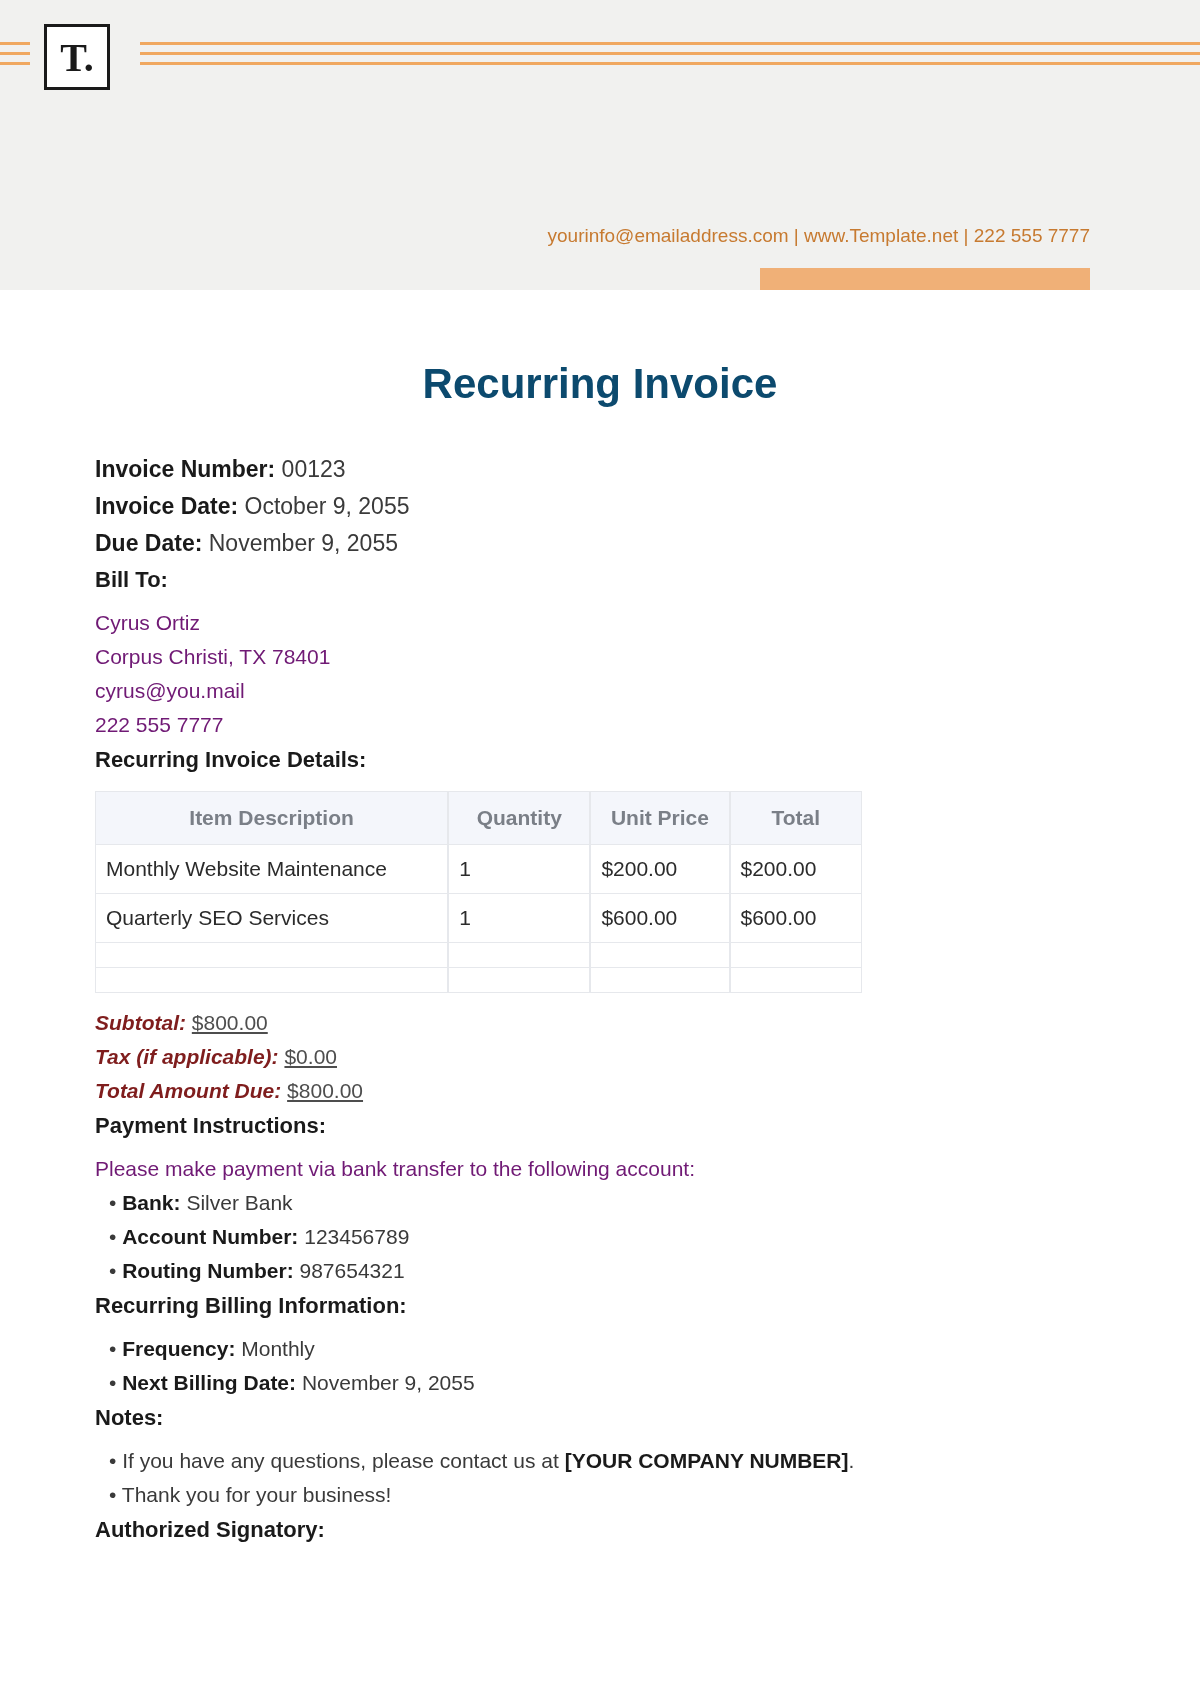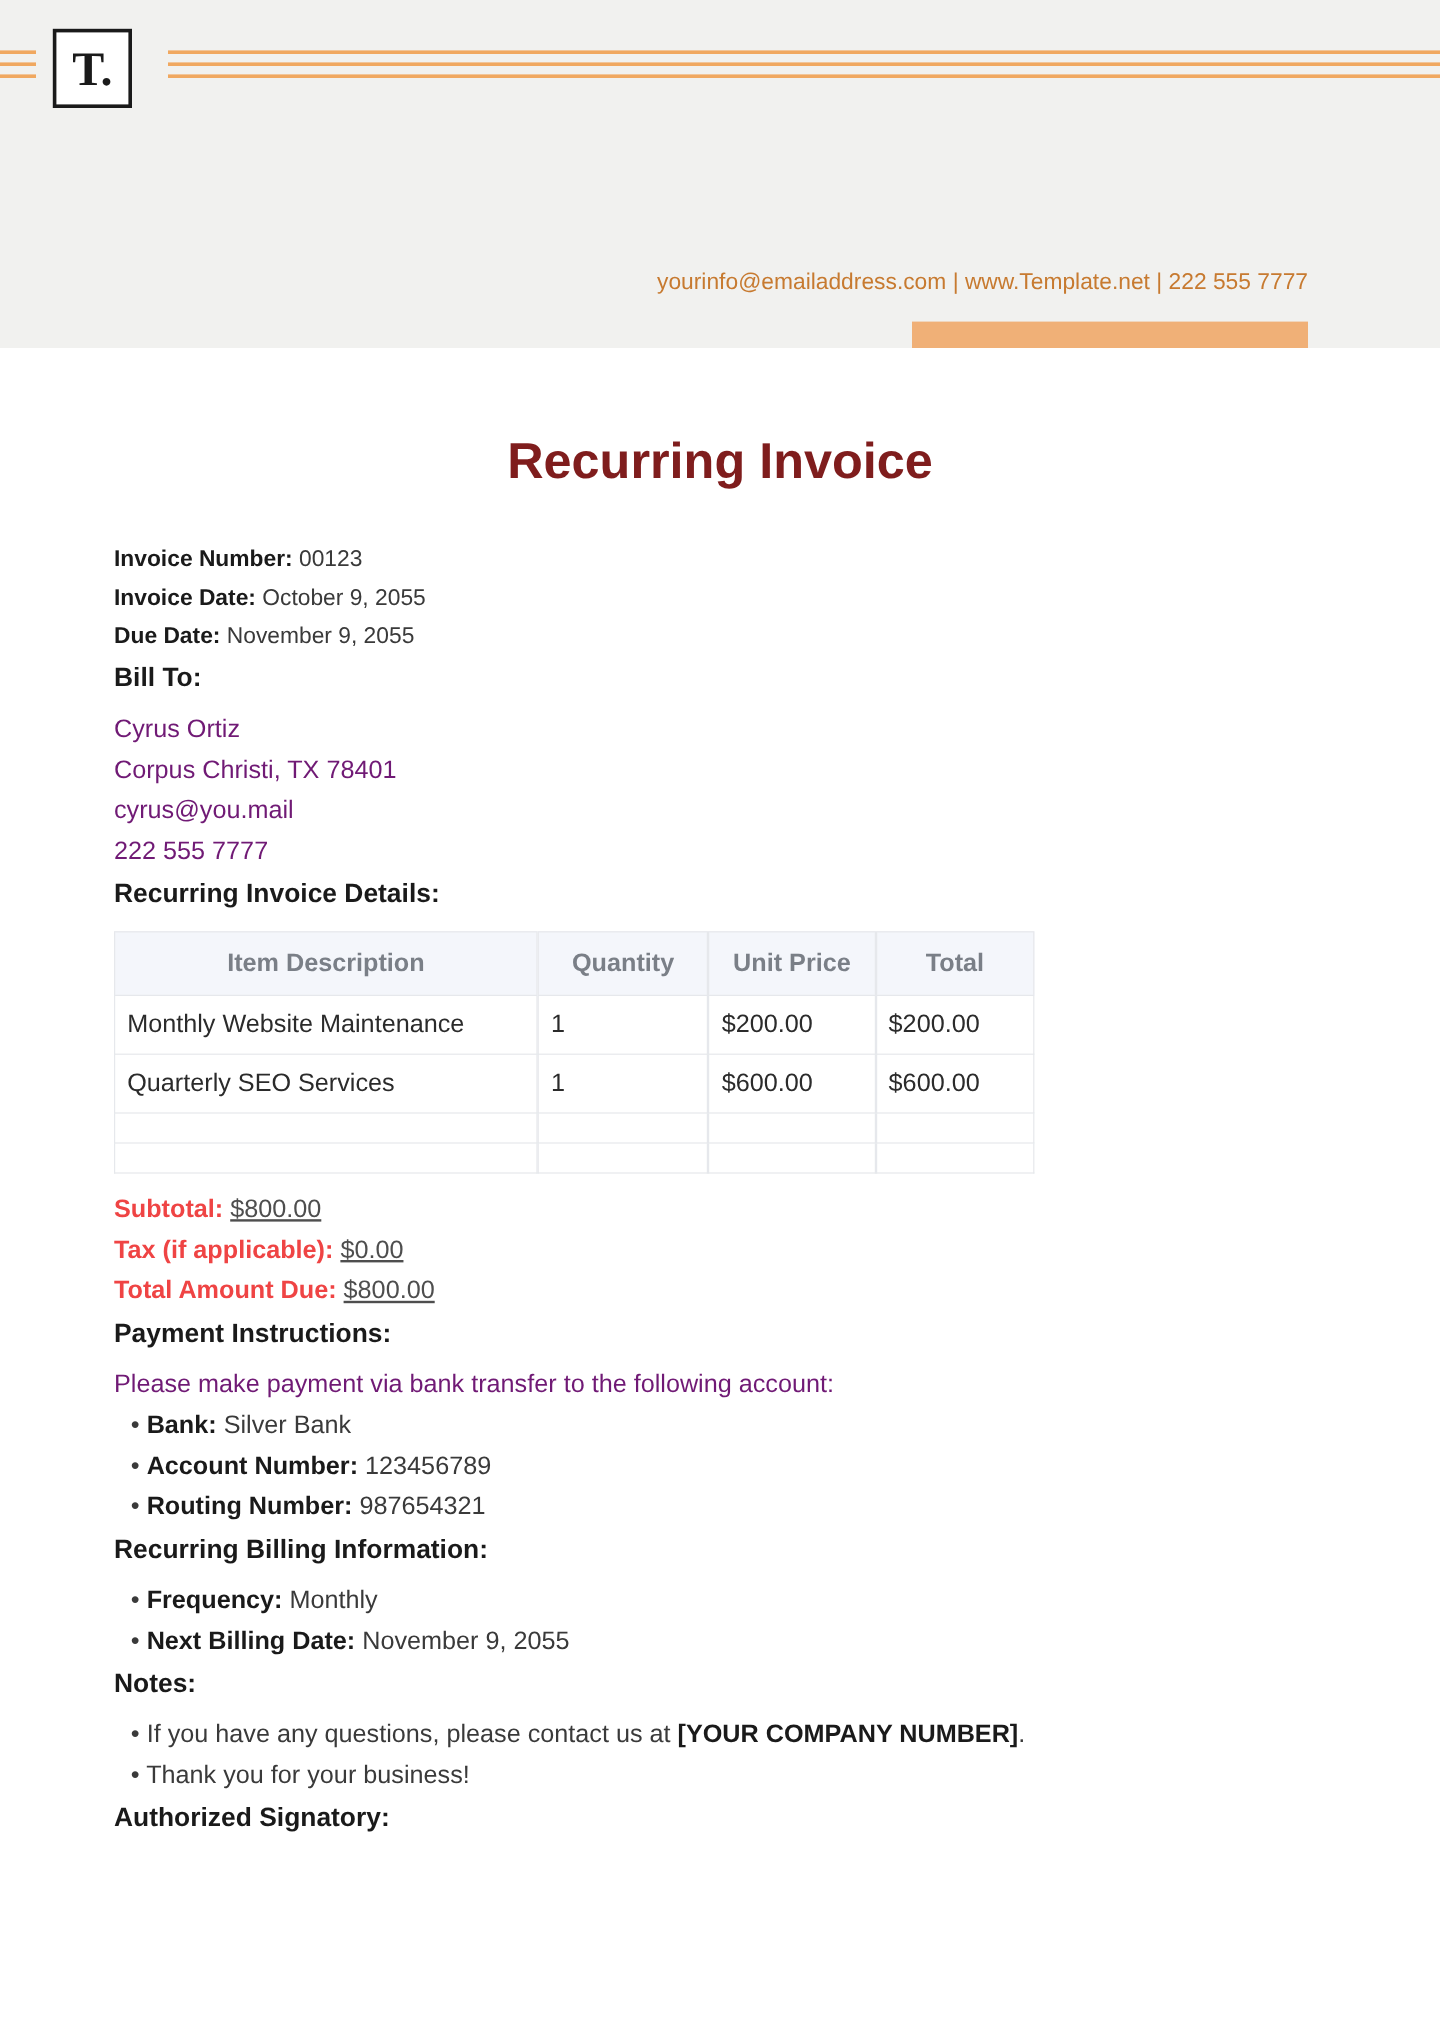--- a/index.html
+++ b/index.html
@@ -66,25 +66,25 @@
     height: 22px;
     background: #f0b077;
   }
   .content {
     padding: 70px 95px 0 95px;
   }
   .title {
     text-align: center;
     font-size: 42px;
     font-weight: 700;
-    color: #7f1d1d;
+    color: #0c4a6e;
     margin-bottom: 48px;
   }
   .meta-line {
-    font-size: 19px;
+    font-size: 23px;
     margin-bottom: 10px;
     color: #3a3a3a;
   }
   .meta-line .lbl { font-weight: 700; color: #1a1a1a; }
   .section-head {
     font-size: 22px;
     font-weight: 700;
     color: #1a1a1a;
     margin-top: 4px;
     margin-bottom: 18px;
@@ -114,21 +114,21 @@
     border-right: 1px solid #e6e8ec;
     border-bottom: 1px solid #e6e8ec;
     color: #2b2b2b;
   }
   table.items td.desc { padding-left: 10px; }
   .empty-row td { height: 12px; padding: 0; }
   .sum-line {
     font-size: 21px;
     margin-bottom: 10px;
   }
-  .sum-line .lbl { font-weight: 700; color: #ef4444; }
+  .sum-line .lbl { font-weight: 700; color: #7f1d1d; font-style: italic; }
   .underline { text-decoration: underline; color: #4e4e4e; }
   .bullets { margin: 4px 0 10px 0; }
   .bullet {
     font-size: 21px;
     color: #3a3a3a;
     margin-bottom: 10px;
     padding-left: 14px;
   }
   .bullet::before {
     content: "• ";

